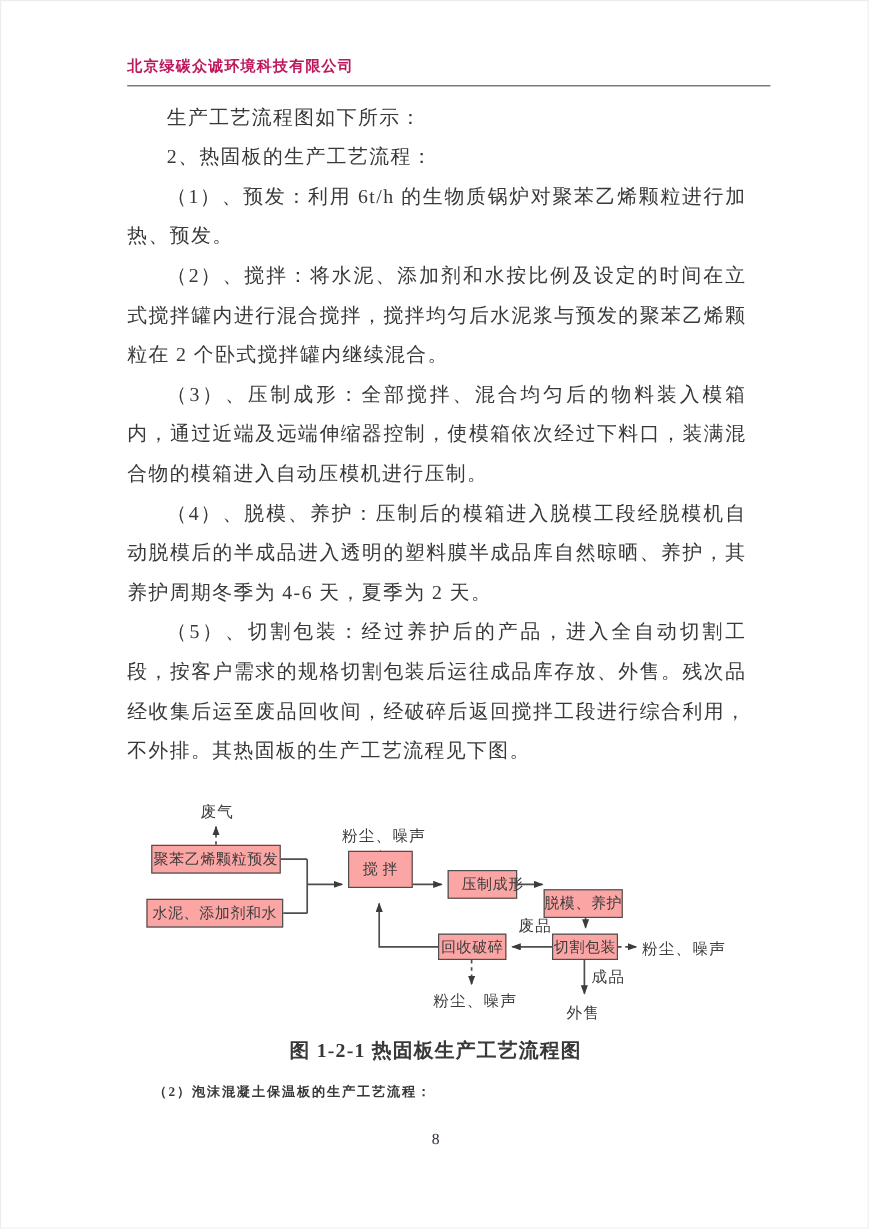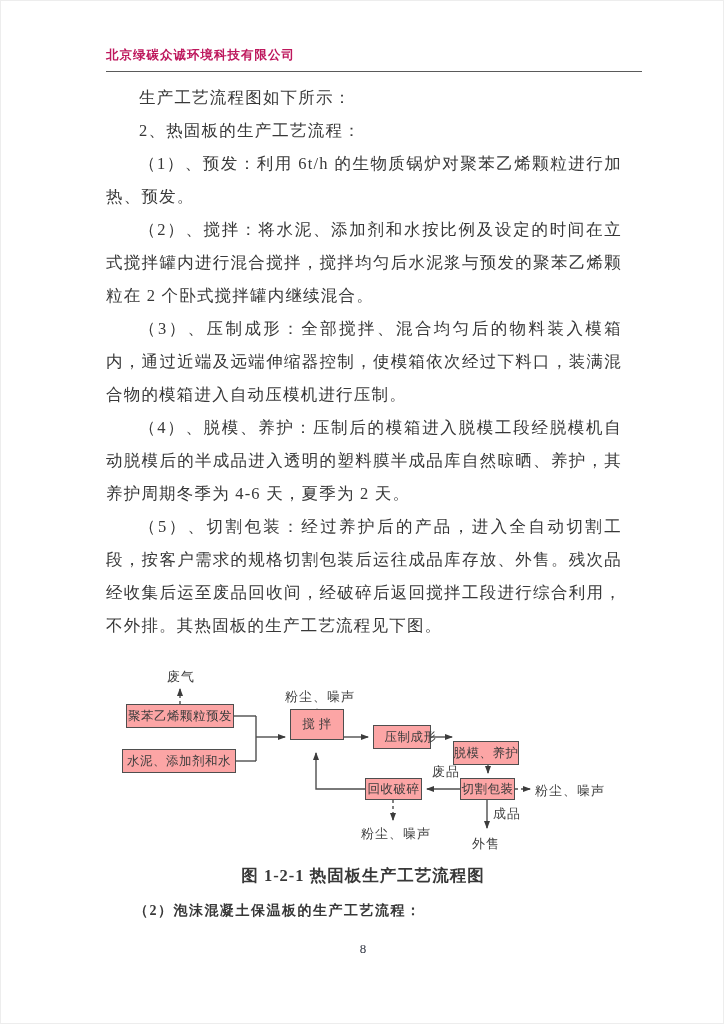--- a/index.html
+++ b/index.html
@@ -46,21 +46,21 @@
     white-space:nowrap;
   }
   .fc-label { position:absolute; white-space:nowrap; letter-spacing:1px; }
   
   .figure-caption {
     position:absolute; left:100px; top:864px; width:524px;
     text-align:center; font-weight:bold; font-size:16.5px; letter-spacing:1px;
   }
   .next-section {
     position:absolute; left:105px; top:901px; width:516px;
-    font-weight:bold; font-size:14px; letter-spacing:1.5px;
+    font-weight:bold; font-size:11px; letter-spacing:1.5px;
     text-indent:2em;
   }
   .page-number {
     position:absolute; left:0; top:940px; width:724px;
     text-align:center; font-size:13px; color:#2e3340;
   }
 </style>
 </head>
 <body>
 

